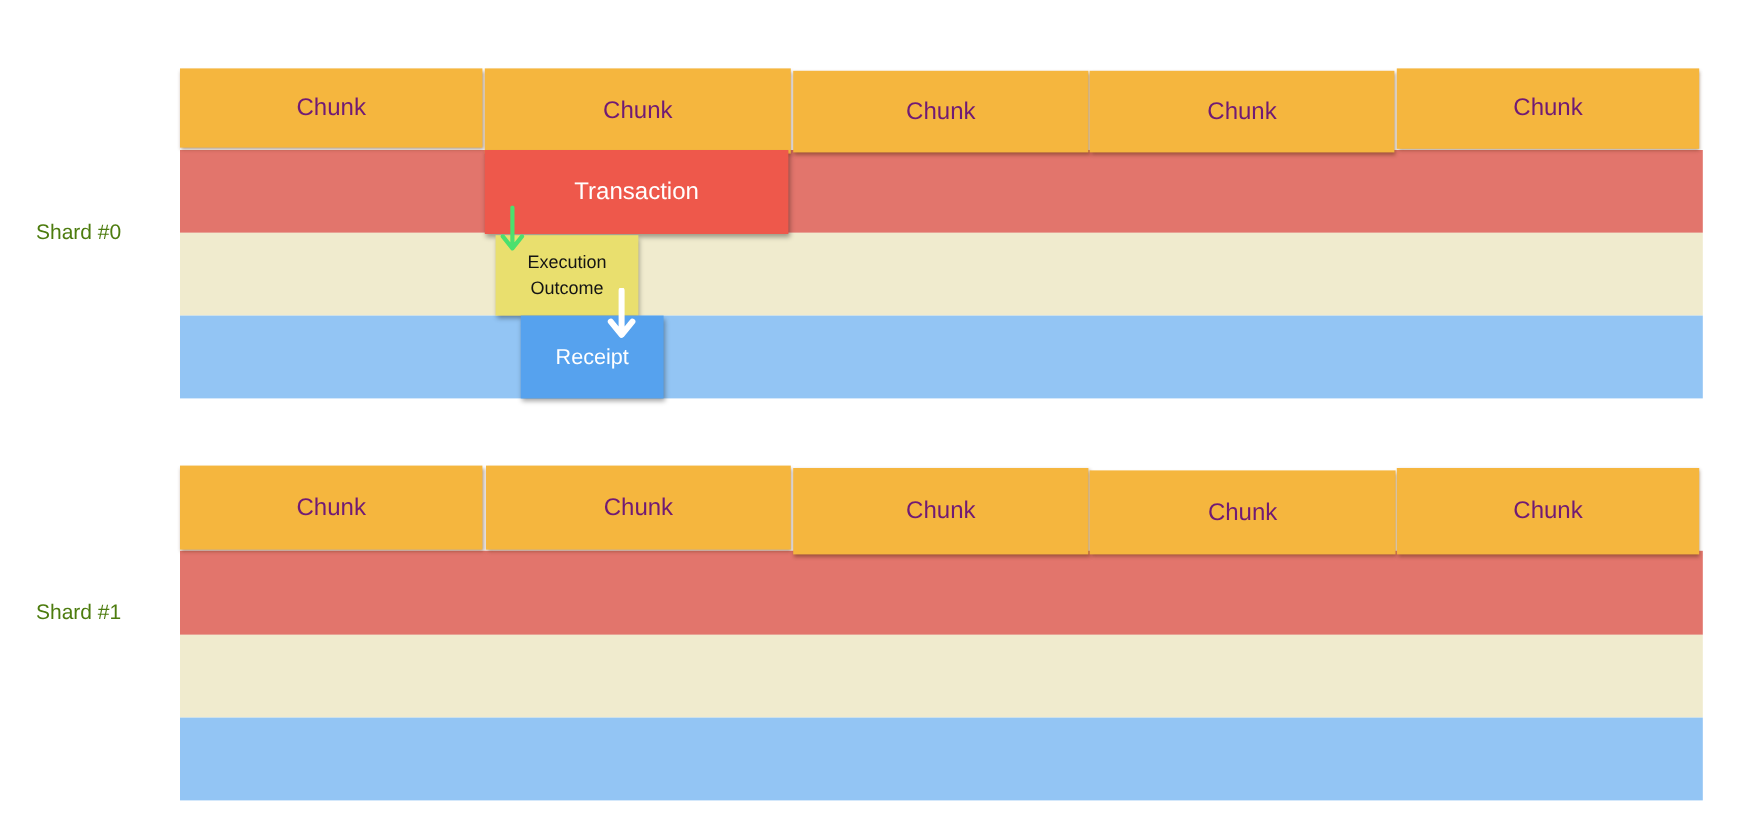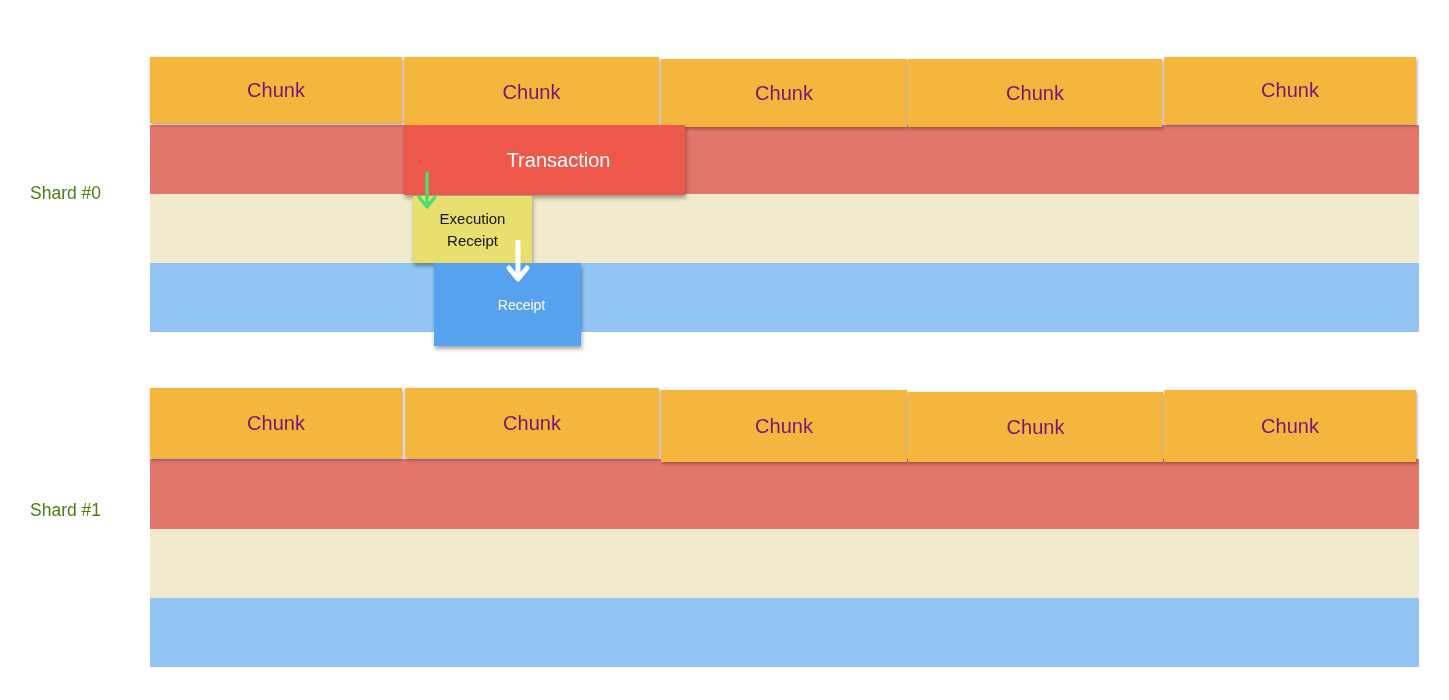--- a/index.html
+++ b/index.html
@@ -48,44 +48,43 @@
   }
 
   .flow-box {
     position: absolute;
     display: flex;
     align-items: center;
     justify-content: center;
     text-align: center;
     box-shadow: 1px 3px 4px rgba(0, 0, 0, 0.35);
     z-index: 3;
-    padding-left: 28px;
   }
   #transaction-box {
     left: 404px; top: 125px; width: 253px; height: 70px;
     background: #ee584b;
     color: #ffffff;
     font-size: 20px;
   }
   #execution-outcome-box {
     left: 413px; top: 196px; width: 119px; height: 67px;
     background: #e9df6e;
     color: #141414;
     font-size: 15px;
     line-height: 1.45;
     padding: 0;
   }
   #execution-outcome-box .wrap-text {
     width: 90px;
   }
   #receipt-box {
-    left: 434px; top: 263px; width: 119px; height: 83px;
+    left: 434px; top: 263px; width: 119px; height: 69px;
     background: #56a2ee;
     color: #ffffff;
-    font-size: 14px;
+    font-size: 18px;
   }
 
   .arrow-svg {
     position: absolute;
     z-index: 4;
     pointer-events: none;
   }
 </style>
 </head>
 <body>
@@ -102,21 +101,21 @@
 
     <div class="chunk" style="left: 150px;  top: 57px; width: 252px; height: 66px;">Chunk</div>
     <div class="chunk" style="left: 404px;  top: 57px; width: 255px; height: 71px;">Chunk</div>
     <div class="chunk" style="left: 661px;  top: 59px; width: 246px; height: 68px;">Chunk</div>
     <div class="chunk" style="left: 908px;  top: 59px; width: 254px; height: 68px;">Chunk</div>
     <div class="chunk" style="left: 1164px; top: 57px; width: 252px; height: 67px;">Chunk</div>
 
     <div class="flow-box" id="transaction-box">Transaction</div>
 
     <div class="flow-box" id="execution-outcome-box">
-      <div class="wrap-text">Execution Receipt</div>
+      <div class="wrap-text">Execution Outcome</div>
     </div>
 
     <div class="flow-box" id="receipt-box">Receipt</div>
 
     <svg class="arrow-svg" style="left: 413px; top: 171px;" width="28" height="42" viewBox="0 0 28 42">
       <path d="M14 2 L14 34 M6 26 L14 36 L22 26" fill="none" stroke="#4be06e" stroke-width="3.5" stroke-linecap="round" stroke-linejoin="round"></path>
     </svg>
 
     <svg class="arrow-svg" style="left: 504px; top: 240px;" width="28" height="46" viewBox="0 0 28 46">
       <path d="M14 2 L14 36 M5 28 L14 39 L23 28" fill="none" stroke="#ffffff" stroke-width="5" stroke-linecap="round" stroke-linejoin="round"></path>

